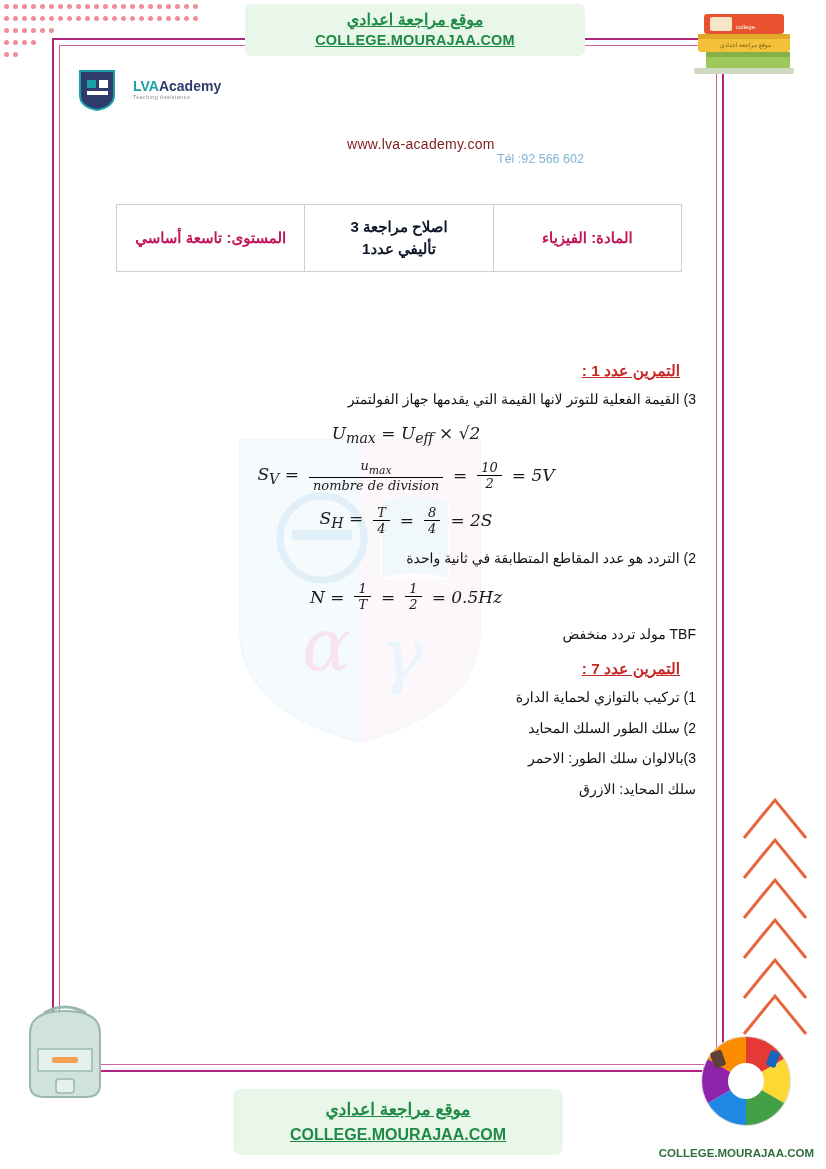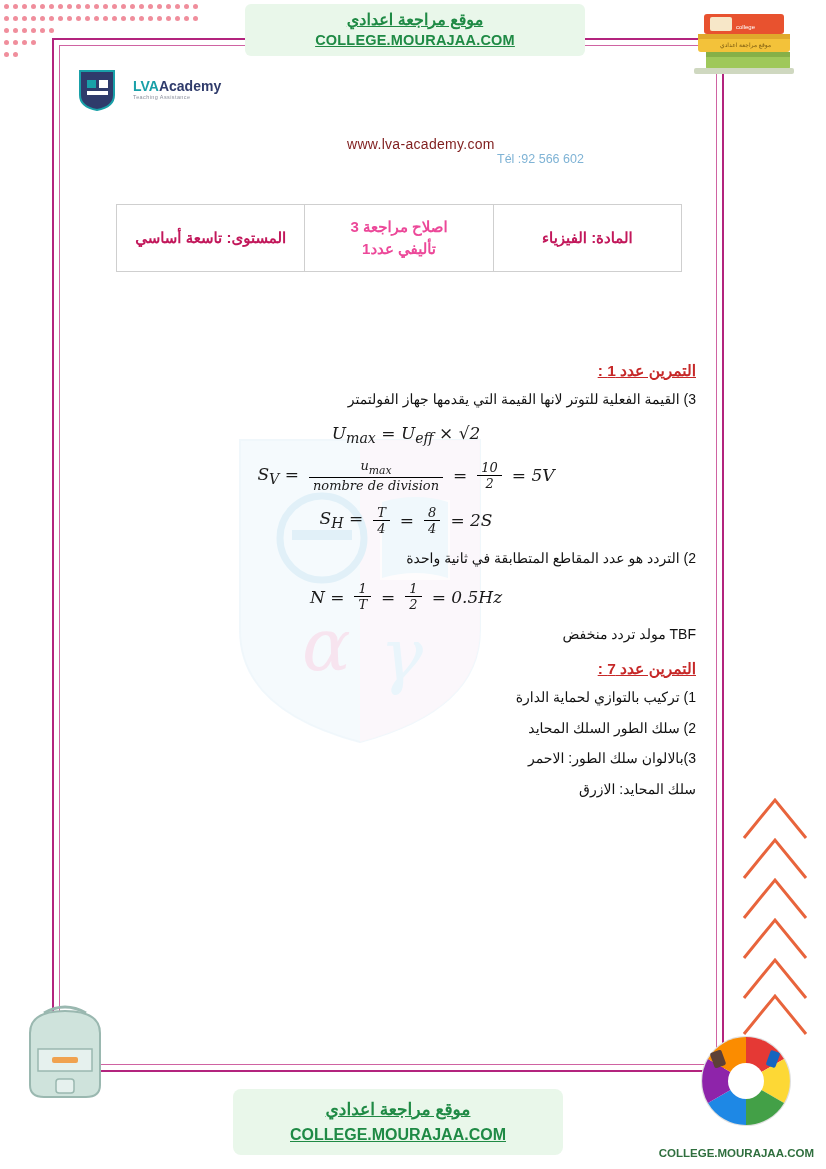--- a/index.html
+++ b/index.html
@@ -138,38 +138,38 @@
     justify-content: center;
     text-align: center;
     padding: 6px 8px;
     font-weight: bold;
     font-size: 15px;
     color: #c2185b;
     direction: rtl;
     line-height: 1.5;
   }
   .info-cell:last-child { border-left: none; }
-  .info-cell.middle { color: #ec4899; }
+  .info-cell.middle { color: #0f172a; }
 
   
   .content {
     position: absolute;
     top: 362px; left: 116px;
     width: 580px;
     direction: rtl;
     text-align: right;
     z-index: 5;
     color: #1a1a1a;
   }
   .ex-title {
     color: #c62828;
     font-weight: bold;
     font-size: 15.5px;
     text-decoration: underline;
-    margin: 0 0 8px 0;
+    margin: 0 16px 8px 0;
     direction: rtl;
   }
   .ex-title.second { margin-top: 14px; }
   .line {
     font-size: 14px;
     line-height: 1.55;
     margin: 9px 0;
     color: #111;
   }
   .frac {

